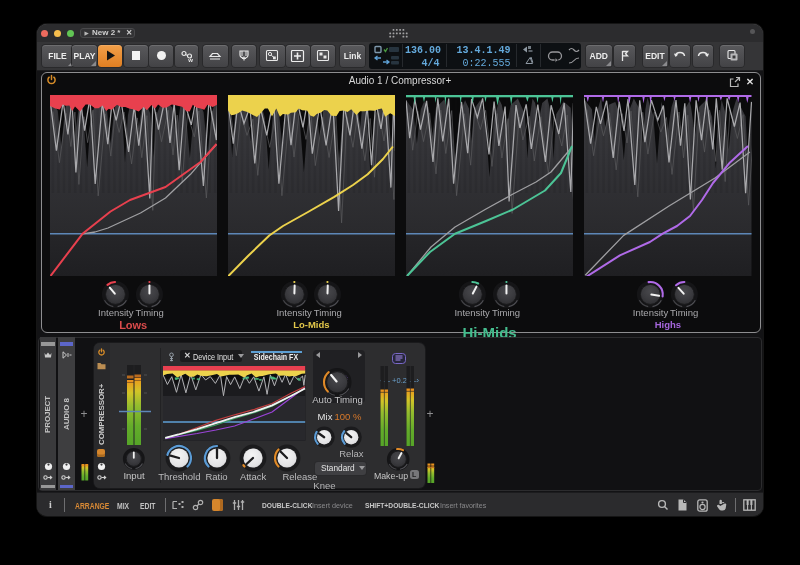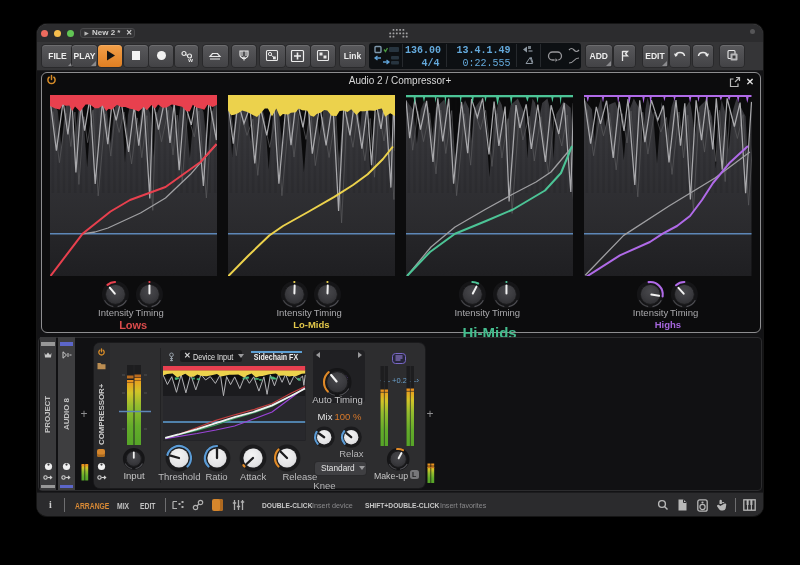--- a/index.html
+++ b/index.html
@@ -175,21 +175,21 @@
         <rect x="2" y="1.5" width="7" height="8" rx="1" fill="none" stroke="#e8e8e8" stroke-width="1.1"></rect>
         <rect x="4.5" y="4.5" width="7" height="7" rx="1" fill="#b8b8ba"></rect>
         <rect x="6.5" y="6.5" width="3" height="3" fill="#3a3a3c"></rect>
       </svg>
     </div>
 </div>
 <div class="abs" style="left:40.5px;top:71.5px;width:720px;height:261px;background:#0c0c0d;border:1.3px solid #8e8e90;border-radius:6px;"></div>
 <svg class="abs" style="left:45px;top:74px" width="13" height="12" viewBox="0 0 13 12">
 <path d="M4.2,3.2 a3.6,3.6 0 1 0 4.6,0 M6.5,1.5 v4" stroke="#d78c28" stroke-width="1.5" fill="none" stroke-linecap="round"></path>
   </svg>
-<div class="abs" style="left:300px;top:74.5px;width:200px;text-align:center;color:#d8d8d8;font-size:10px;">Audio 2 / Compressor+</div>
+<div class="abs" style="left:300px;top:74.5px;width:200px;text-align:center;color:#d8d8d8;font-size:10px;">Audio 1 / Compressor+</div>
 <svg class="abs" style="left:729px;top:77px" width="12" height="11" viewBox="0 0 12 11">
 <path d="M4.5,2 h-3 v7.5 h7.5 v-3 M6,5 L10.5,0.5 M7,0.5 h3.5 v3.5" stroke="#b8b8b8" stroke-width="1.2" fill="none"></path>
   </svg>
 <div class="abs" style="left:746px;top:76px;color:#e6e6e6;font-size:9.5px;font-weight:bold;">✕</div>
 <svg style="position:absolute;left:49.5px;top:94.5px" width="167.5" height="181.0" viewBox="0 0 167.5 181.0">
     <rect x="0" y="0" width="167.5" height="181.0" fill="#0b0b0c"></rect>
     <path d="M0,4.3 L0.0,4.3 L7.8,15.7 L11.3,52.4 L14.8,15.7 L17.5,4.9 L20.7,12.4 L24.8,41.3 L28.9,12.4 L32.0,2.5 L33.3,21.8 L37.2,72.6 L41.1,21.8 L47.4,2.2 L56.9,14.6 L60.6,48.8 L64.3,14.6 L68.2,2.8 L72.1,20.4 L75.0,68.1 L77.9,20.4 L81.4,3.2 L83.6,12.0 L87.8,39.9 L91.9,12.0 L94.6,4.6 L100.2,18.6 L103.7,61.9 L107.1,18.6 L112.7,3.4 L122.3,12.6 L126.2,42.1 L130.1,12.6 L133.7,3.6 L135.8,19.0 L139.9,63.3 L143.9,19.0 L148.5,4.0 L153.6,17.2 L157.7,57.2 L161.9,17.2 L167.5,2.0 L167.5,181.0 L0,181.0 Z" fill="url(#envg)"></path>
     <rect x="1.5" y="0" width="2.6" height="98" fill="#000" opacity="0.07"></rect>
     <rect x="7.1" y="0" width="2.6" height="98" fill="#000" opacity="0.07"></rect>
     <rect x="12.7" y="0" width="2.6" height="98" fill="#000" opacity="0.07"></rect>

